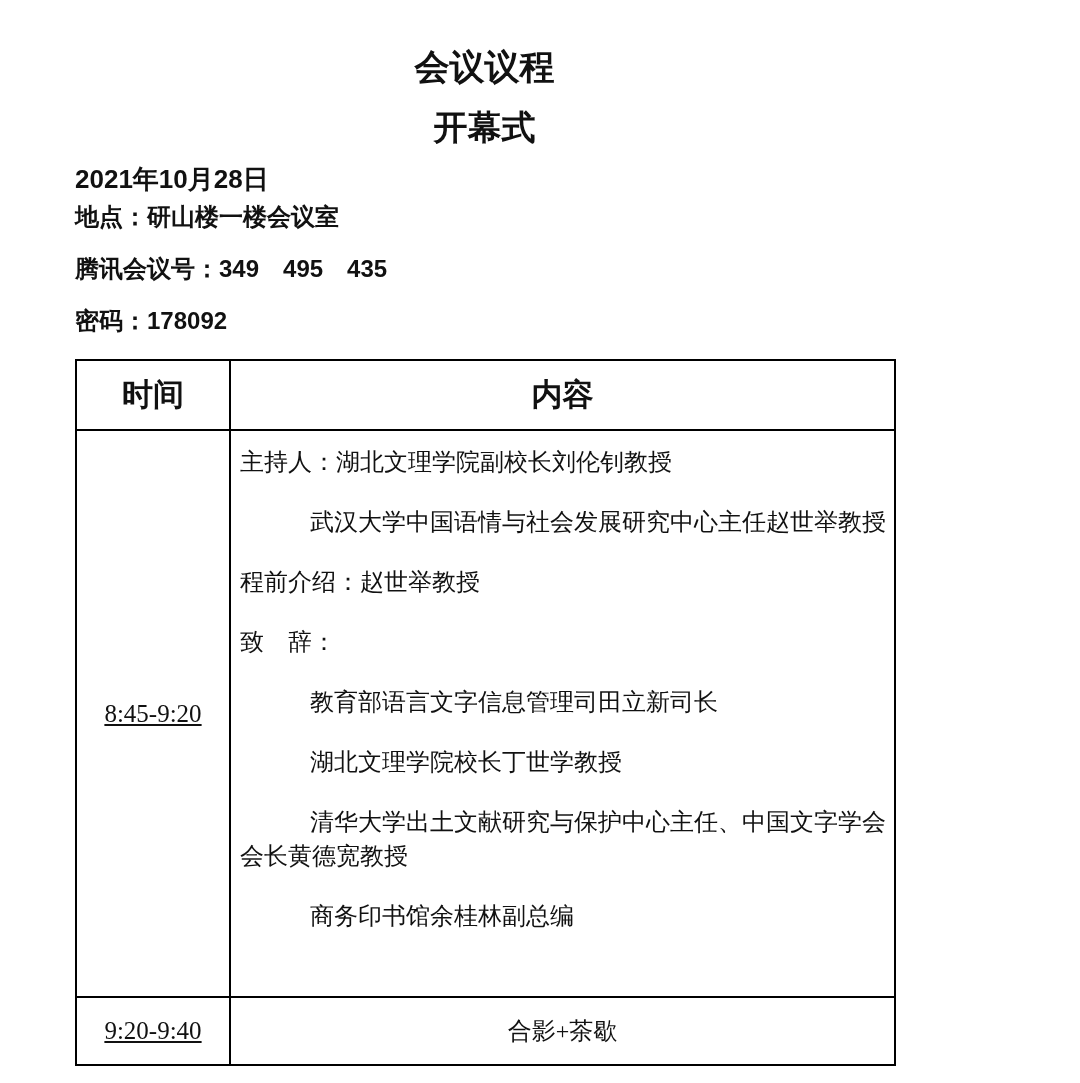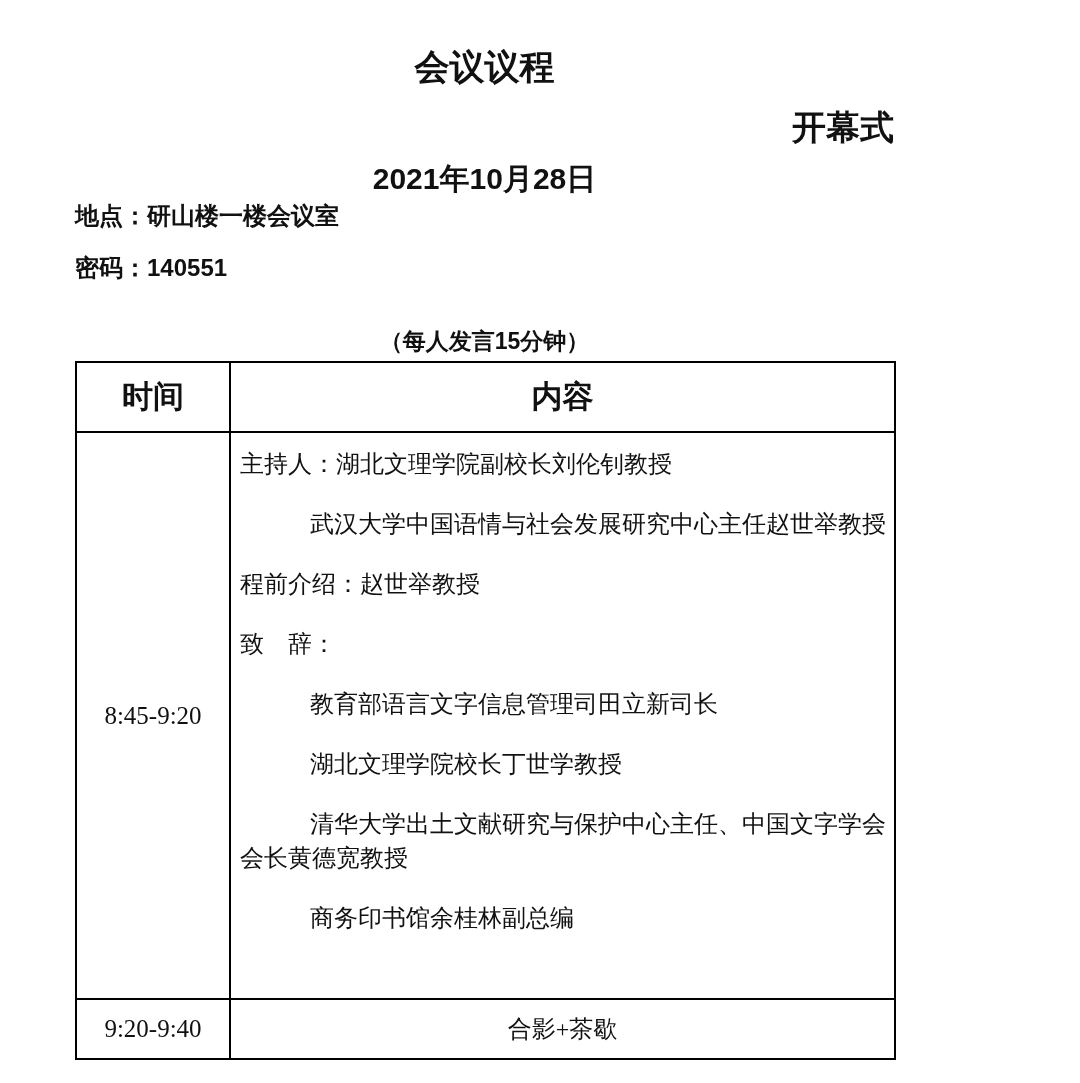--- a/index.html
+++ b/index.html
@@ -18,29 +18,28 @@
   }
   .title {
     margin: 48px 0 0 0;
     text-align: center;
     font-size: 35px;
     line-height: 39px;
     font-weight: bold;
   }
   .subtitle {
     margin: 21px 0 0 0;
-    text-align: right;
+    text-align: center;
     font-size: 34px;
     line-height: 39px;
     font-weight: bold;
   }
   .date-line {
     margin-top: 17px;
-    text-align: center;
-    font-size: 30px;
+    font-size: 26px;
     line-height: 30px;
     font-weight: bold;
   }
   .info-block { margin-top: 8px; }
   .info-line {
     font-size: 24px;
     line-height: 28px;
     margin: 0 0 24px 0;
     font-weight: bold;
   }
@@ -70,30 +69,31 @@
     font-size: 31px;
     font-weight: bold;
     text-align: center;
     vertical-align: middle;
   }
   td.time-cell {
     text-align: center;
     vertical-align: middle;
     font-size: 25px;
     white-space: nowrap;
+    text-decoration: underline;
   }
   td.content-cell { font-size: 24px; }
   td.content-cell.left {
     vertical-align: top;
     padding: 14px 8px 63px 9px;
   }
   td.content-cell.center {
     vertical-align: middle;
     text-align: center;
-    height: 60px;
+    height: 68px;
     padding: 0;
   }
   .para {
     margin: 0 0 26px 0;
     font-size: 24px;
     line-height: 34px;
   }
   .para:last-child { margin-bottom: 0; }
   .para.indent { text-indent: 70px; }
 </style>
@@ -103,24 +103,24 @@
 <div class="page">
 
   <h1 class="title">会议议程</h1>
 
   <h2 class="subtitle">开幕式</h2>
 
   <div class="date-line" id="date-line"><span class="num">2021</span><span>年</span><span class="num">10</span><span>月</span><span class="num">28</span><span>日</span></div>
 
   <div class="info-block" id="info-block">
       <div class="info-line"><span>地点：研山楼一楼会议室</span></div>
-      <div class="info-line"><span>密码：</span><span class="num">140551</span></div>
+      <div class="info-line"><span>腾讯会议号：</span><span class="num">349　495　435</span></div>
+      <div class="info-line"><span>密码：</span><span class="num">178092</span></div>
     </div>
 
-  <div class="note-line" id="note-line"><span>（每人发言</span><span class="num">15</span><span>分钟）</span></div>
 
   <table class="agenda">
     <colgroup>
       <col style="width:154px">
       <col style="width:665px">
     </colgroup>
     <thead>
       <tr>
         <th>时间</th>
         <th>内容</th>

